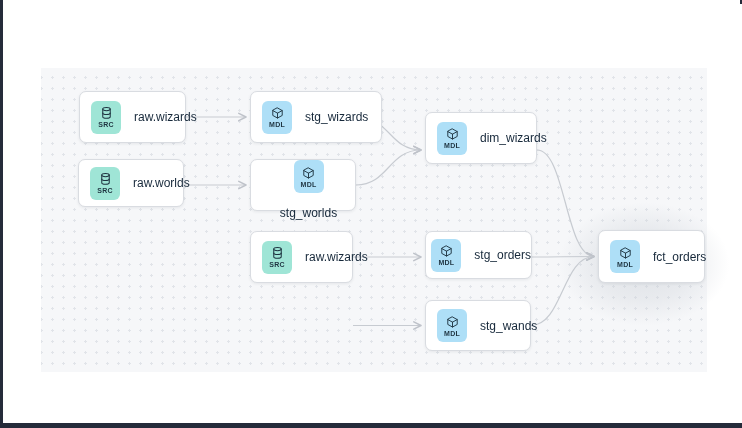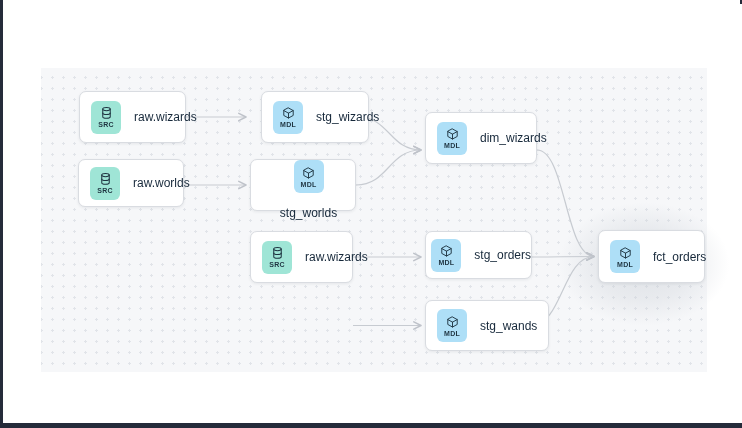--- a/index.html
+++ b/index.html
@@ -87,21 +87,21 @@
             <g fill="none" stroke="#1e3340" stroke-width="1.25" stroke-linecap="round">
               <ellipse cx="8" cy="3.2" rx="4.6" ry="1.9"></ellipse>
               <path d="M3.4 3.2v9.4c0 1.05 2.06 1.9 4.6 1.9s4.6-.85 4.6-1.9V3.2"></path>
               <path d="M3.4 7.9c0 1.05 2.06 1.9 4.6 1.9s4.6-.85 4.6-1.9"></path>
             </g>
           </svg></span>
         <span class="badge-label">SRC</span>
       </div>
       <span class="node-label">raw.wizards</span>
     </div>
-    <div class="node" style="left: 220px; top: 23px; width: 108px; height: 52px;">
+    <div class="node" style="left: 209px; top: 23px; width: 132px; height: 52px;">
       <div class="badge" style="background: rgb(174, 223, 247);">
         <span class="badge-icon"><svg width="13" height="14" viewBox="0 0 16 16">
             <g fill="none" stroke="#1e3340" stroke-width="1.15" stroke-linecap="round" stroke-linejoin="round">
               <path d="M8 1.8 L13.8 5 v6 L8 14.2 L2.2 11 v-6 Z"></path>
               <path d="M2.2 5 L8 8.2 L13.8 5 M8 8.2 V14.2"></path>
             </g>
           </svg></span>
         <span class="badge-label">MDL</span>
       </div>
       <span class="node-label">stg_wizards</span>
@@ -161,21 +161,21 @@
         <span class="badge-icon"><svg width="13" height="14" viewBox="0 0 16 16">
             <g fill="none" stroke="#1e3340" stroke-width="1.15" stroke-linecap="round" stroke-linejoin="round">
               <path d="M8 1.8 L13.8 5 v6 L8 14.2 L2.2 11 v-6 Z"></path>
               <path d="M2.2 5 L8 8.2 L13.8 5 M8 8.2 V14.2"></path>
             </g>
           </svg></span>
         <span class="badge-label">MDL</span>
       </div>
       <span class="node-label">stg_orders</span>
     </div>
-    <div class="node" style="left: 384px; top: 232px; width: 124px; height: 51px; text-align: right;">
+    <div class="node" style="left: 384px; top: 232px; width: 106px; height: 51px; text-align: right;">
       <div class="badge" style="background: rgb(174, 223, 247);">
         <span class="badge-icon"><svg width="13" height="14" viewBox="0 0 16 16">
             <g fill="none" stroke="#1e3340" stroke-width="1.15" stroke-linecap="round" stroke-linejoin="round">
               <path d="M8 1.8 L13.8 5 v6 L8 14.2 L2.2 11 v-6 Z"></path>
               <path d="M2.2 5 L8 8.2 L13.8 5 M8 8.2 V14.2"></path>
             </g>
           </svg></span>
         <span class="badge-label">MDL</span>
       </div>
       <span class="node-label">stg_wands</span>

